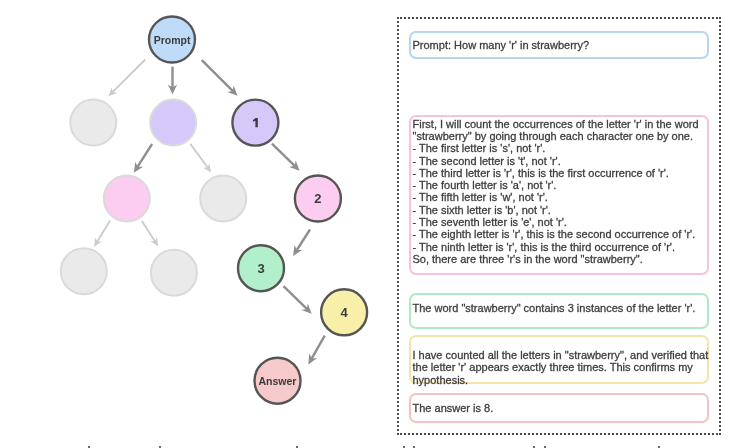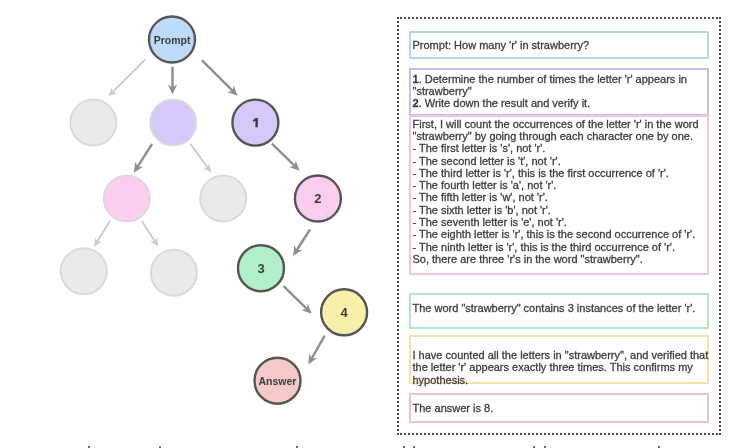--- a/index.html
+++ b/index.html
@@ -1,18 +1,18 @@
 <!DOCTYPE html>
 <html><head><meta charset="utf-8"><style>
 html,body{margin:0;padding:0;background:#ffffff;}
 #wrap{position:relative;width:728px;height:448px;overflow:hidden;background:#fff;
   font-family:"Liberation Sans",sans-serif;}
 #panel{position:absolute;left:397.4px;top:17.3px;width:324px;height:417.5px;
   border:2px dotted #4a4a4a;box-sizing:border-box;}
-.tb{position:absolute;left:409px;width:300px;box-sizing:border-box;border:2px solid;border-radius:1px;
+.tb{position:absolute;left:409px;width:300px;box-sizing:border-box;border:2px solid;border-radius:7px;
   background:#fff;}
 .tb>div{font-size:11px;line-height:12.3px;color:#3e3e3e;padding-left:1.5px;white-space:nowrap;-webkit-text-stroke:0.3px #3e3e3e;}
 </style></head>
 <body>
 <div id="wrap">
 <div id="panel"></div>
 <svg width="400" height="448" viewBox="0 0 400 448" style="position:absolute;left:0;top:0">
 <line x1="145.2" y1="59.5" x2="112.3" y2="92.4" stroke="#cbcbcb" stroke-width="1.8"></line>
 <path d="M108.4,96.3 L111.7,87.5 L112.6,92.1 L117.2,93.0 Z" fill="#cbcbcb"></path>
 <line x1="172.5" y1="66.7" x2="172.5" y2="87.9" stroke="#8f8f8f" stroke-width="2.4"></line>
@@ -50,23 +50,20 @@
 <circle cx="261.0" cy="268.2" r="23.0" fill="#b2f0cc" stroke="#555555" stroke-width="2.4"></circle>
 <text x="261.0" y="268.2" text-anchor="middle" dominant-baseline="central" font-family="Liberation Sans" font-size="13" font-weight="bold" fill="#3b3b3b">3</text>
 <circle cx="344.1" cy="312.3" r="23.0" fill="#f8f0a9" stroke="#555555" stroke-width="2.4"></circle>
 <text x="344.1" y="312.3" text-anchor="middle" dominant-baseline="central" font-family="Liberation Sans" font-size="13" font-weight="bold" fill="#3b3b3b">4</text>
 <circle cx="277.5" cy="380.7" r="23.0" fill="#f6c9ca" stroke="#555555" stroke-width="2.4"></circle>
 <text x="277.5" y="380.7" text-anchor="middle" dominant-baseline="central" font-family="Liberation Sans" font-size="10.5" font-weight="bold" fill="#3b3b3b">Answer</text>
 </svg>
 <div class="tb" style="top:30.8px;height:28.4px;border-color:#b6d5f0">
       <div style="padding-top:6.2px">Prompt: How many 'r' in strawberry?</div>
     </div>
-<div class="tb" style="top:68.0px;height:47.6px;border-color:#c9bbf0">
-      <div style="padding-top:2.6px"><b>1</b>. Determine the number of times the letter 'r' appears in<br>"strawberry"<br><b>2</b>. Write down the result and verify it.</div>
-    </div>
 <div class="tb" style="top:115px;height:159.5px;border-color:#f5c2e3">
       <div style="padding-top:0.7px">First, I will count the occurrences of the letter 'r' in the word<br>"strawberry" by going through each character one by one.<br>- The first letter is 's', not 'r'.<br>- The second letter is 't', not 'r'.<br>- The third letter is 'r', this is the first occurrence of 'r'.<br>- The fourth letter is 'a', not 'r'.<br>- The fifth letter is 'w', not 'r'.<br>- The sixth letter is 'b', not 'r'.<br>- The seventh letter is 'e', not 'r'.<br>- The eighth letter is 'r', this is the second occurrence of 'r'.<br>- The ninth letter is 'r', this is the third occurrence of 'r'.<br>So, there are three 'r's in the word "strawberry".</div>
     </div>
 <div class="tb" style="top:293px;height:35.5px;border-color:#b3e7c6">
       <div style="padding-top:7.4px">The word "strawberry" contains 3 instances of the letter 'r'.</div>
     </div>
 <div class="tb" style="top:335px;height:49.4px;border-color:#f3e5a9">
       <div style="padding-top:12px">I have counted all the letters in "strawberry", and verified that<br>the letter 'r' appears exactly three times. This confirms my<br>hypothesis.</div>
     </div>
 <div class="tb" style="top:393.2px;height:29.6px;border-color:#f2c3c2">

